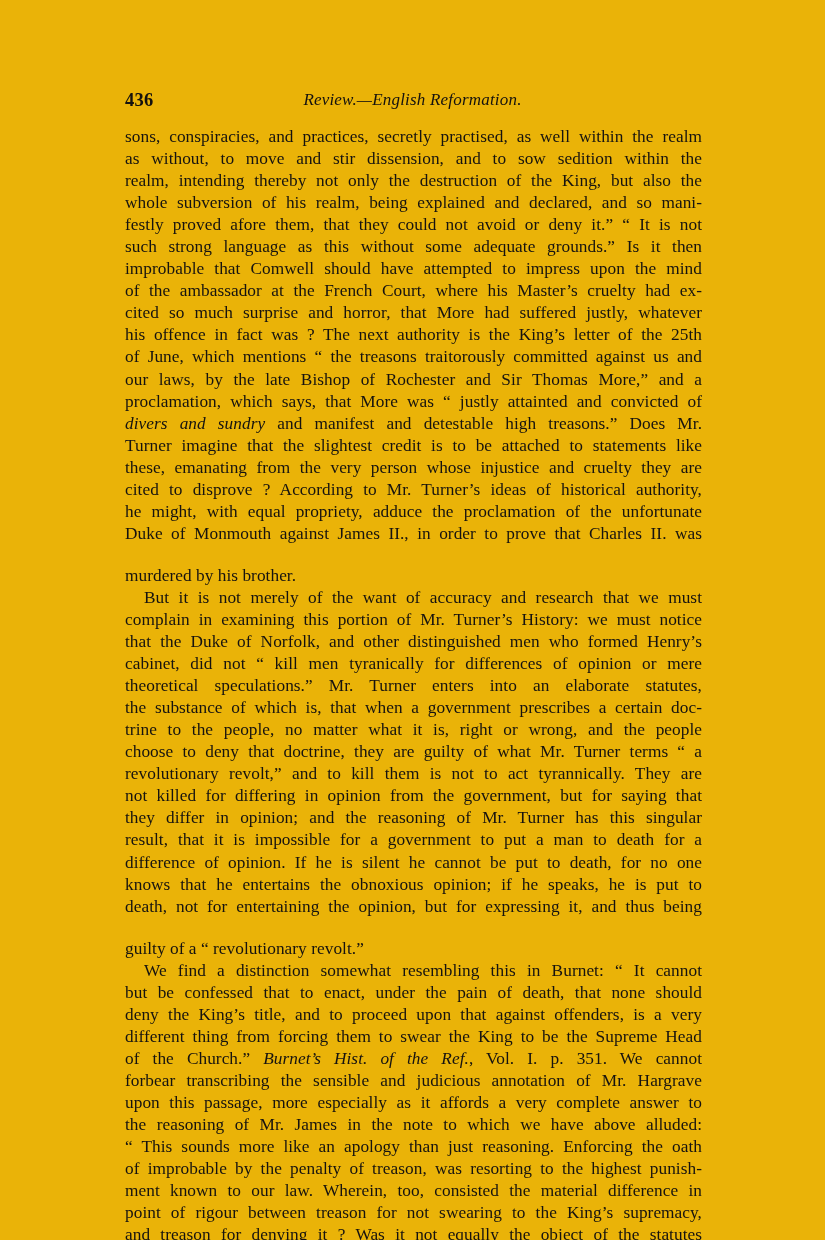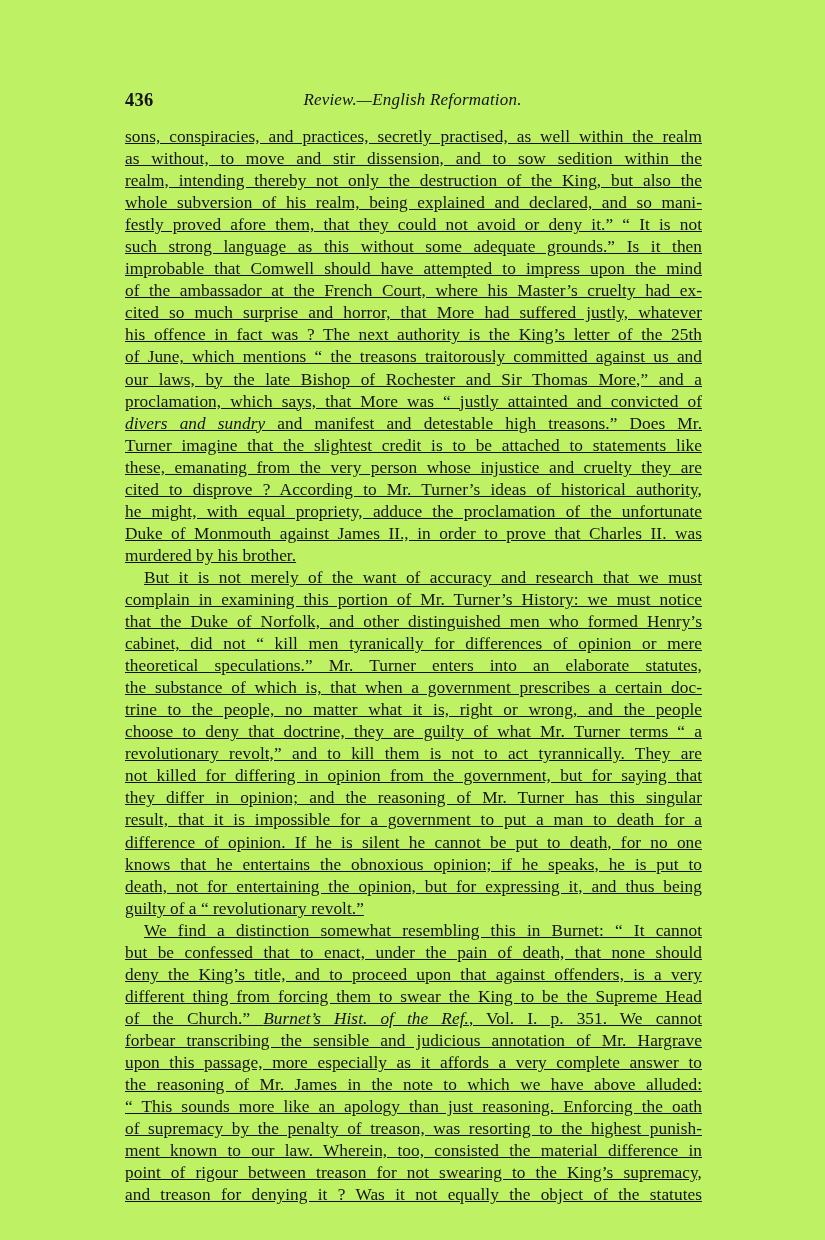--- a/index.html
+++ b/index.html
@@ -11,21 +11,21 @@
     width: 825px;
     height: 1240px;
     position: relative;
     font-family: "Liberation Serif", "DejaVu Serif", serif;
     color: #141210;
     overflow: hidden;
   }
   .page {
     position: absolute;
     inset: 0;
-    background: #bef264;
+    background: #eab308;
   }
   .page-header {
     position: absolute;
     left: 125px;
     top: 90px;
     width: 575px;
     height: 26px;
   }
   .folio {
     position: absolute;
@@ -49,41 +49,41 @@
     color: #15120f;
   }
   .body-block {
     position: absolute;
     left: 125px;
     top: 126px;
     width: 577px;
   }
   .para {
     margin: 0;
-    text-decoration: underline;
   }
   .line {
     display: block;
     height: 22.05px;
     line-height: 22.05px;
     font-size: 17.3px;
     white-space: nowrap;
     color: #161310;
     letter-spacing: 0.05px;
   }
   
   .line.j {
     text-align: justify;
     text-align-last: justify;
     white-space: normal;
     width: 577px;
   }
   .line.last {
     text-align: center;
     text-align-last: left;
+    margin-top: 20px;
   }
   .line.indent {
     text-indent: 19px;
   }
   .it {
     font-style: italic;
   }
 </style>
 </head>
 <body>
@@ -139,20 +139,20 @@
       <div class="para">
         <span class="line j indent">We find a distinction somewhat resembling this in Burnet:  “ It cannot</span>
         <span class="line j">but be confessed that to enact, under the pain of death, that none should</span>
         <span class="line j">deny the King’s title, and to proceed upon that against offenders, is a very</span>
         <span class="line j">different thing from forcing them to swear the King to be the Supreme Head</span>
         <span class="line j"><span>of the Church.”   </span><span class="it">Burnet’s Hist. of the Ref.</span><span>, Vol. I. p. 351.   We cannot</span></span>
         <span class="line j">forbear transcribing the sensible and judicious annotation of Mr. Hargrave</span>
         <span class="line j">upon this passage, more especially as it affords a very complete answer to</span>
         <span class="line j">the reasoning of Mr. James in the note to which we have above alluded:</span>
         <span class="line j">“ This sounds more like an apology than just reasoning.   Enforcing the oath</span>
-        <span class="line j">of supremacy by the penalty of treason, was resorting to the highest punish-</span>
+        <span class="line j">of improbable by the penalty of treason, was resorting to the highest punish-</span>
         <span class="line j">ment known to our law.   Wherein, too, consisted the material difference in</span>
         <span class="line j">point of rigour between treason for not swearing to the King’s supremacy,</span>
         <span class="line j">and treason for denying it ?   Was it not equally the object of the statutes</span>
       </div>
     </div>
 
 </div>
 
 </body></html>

